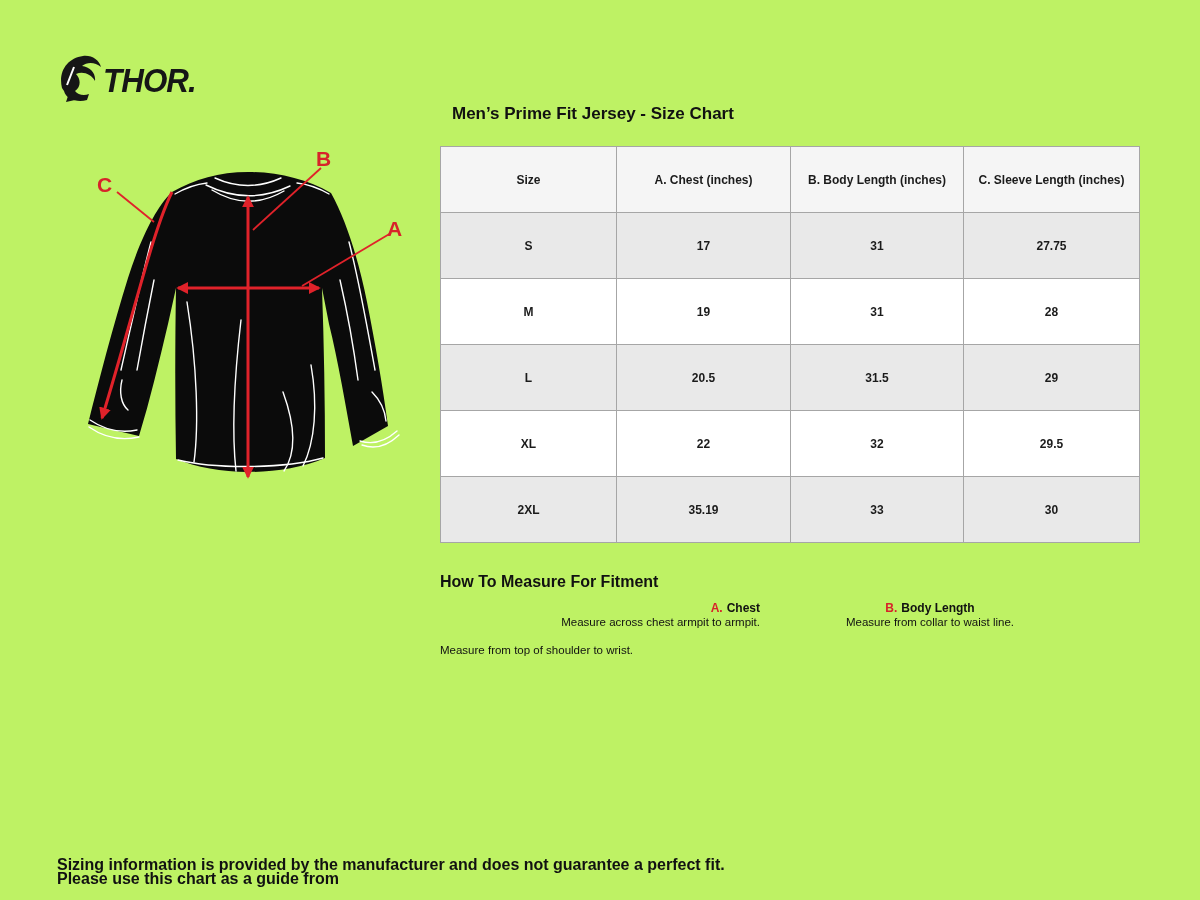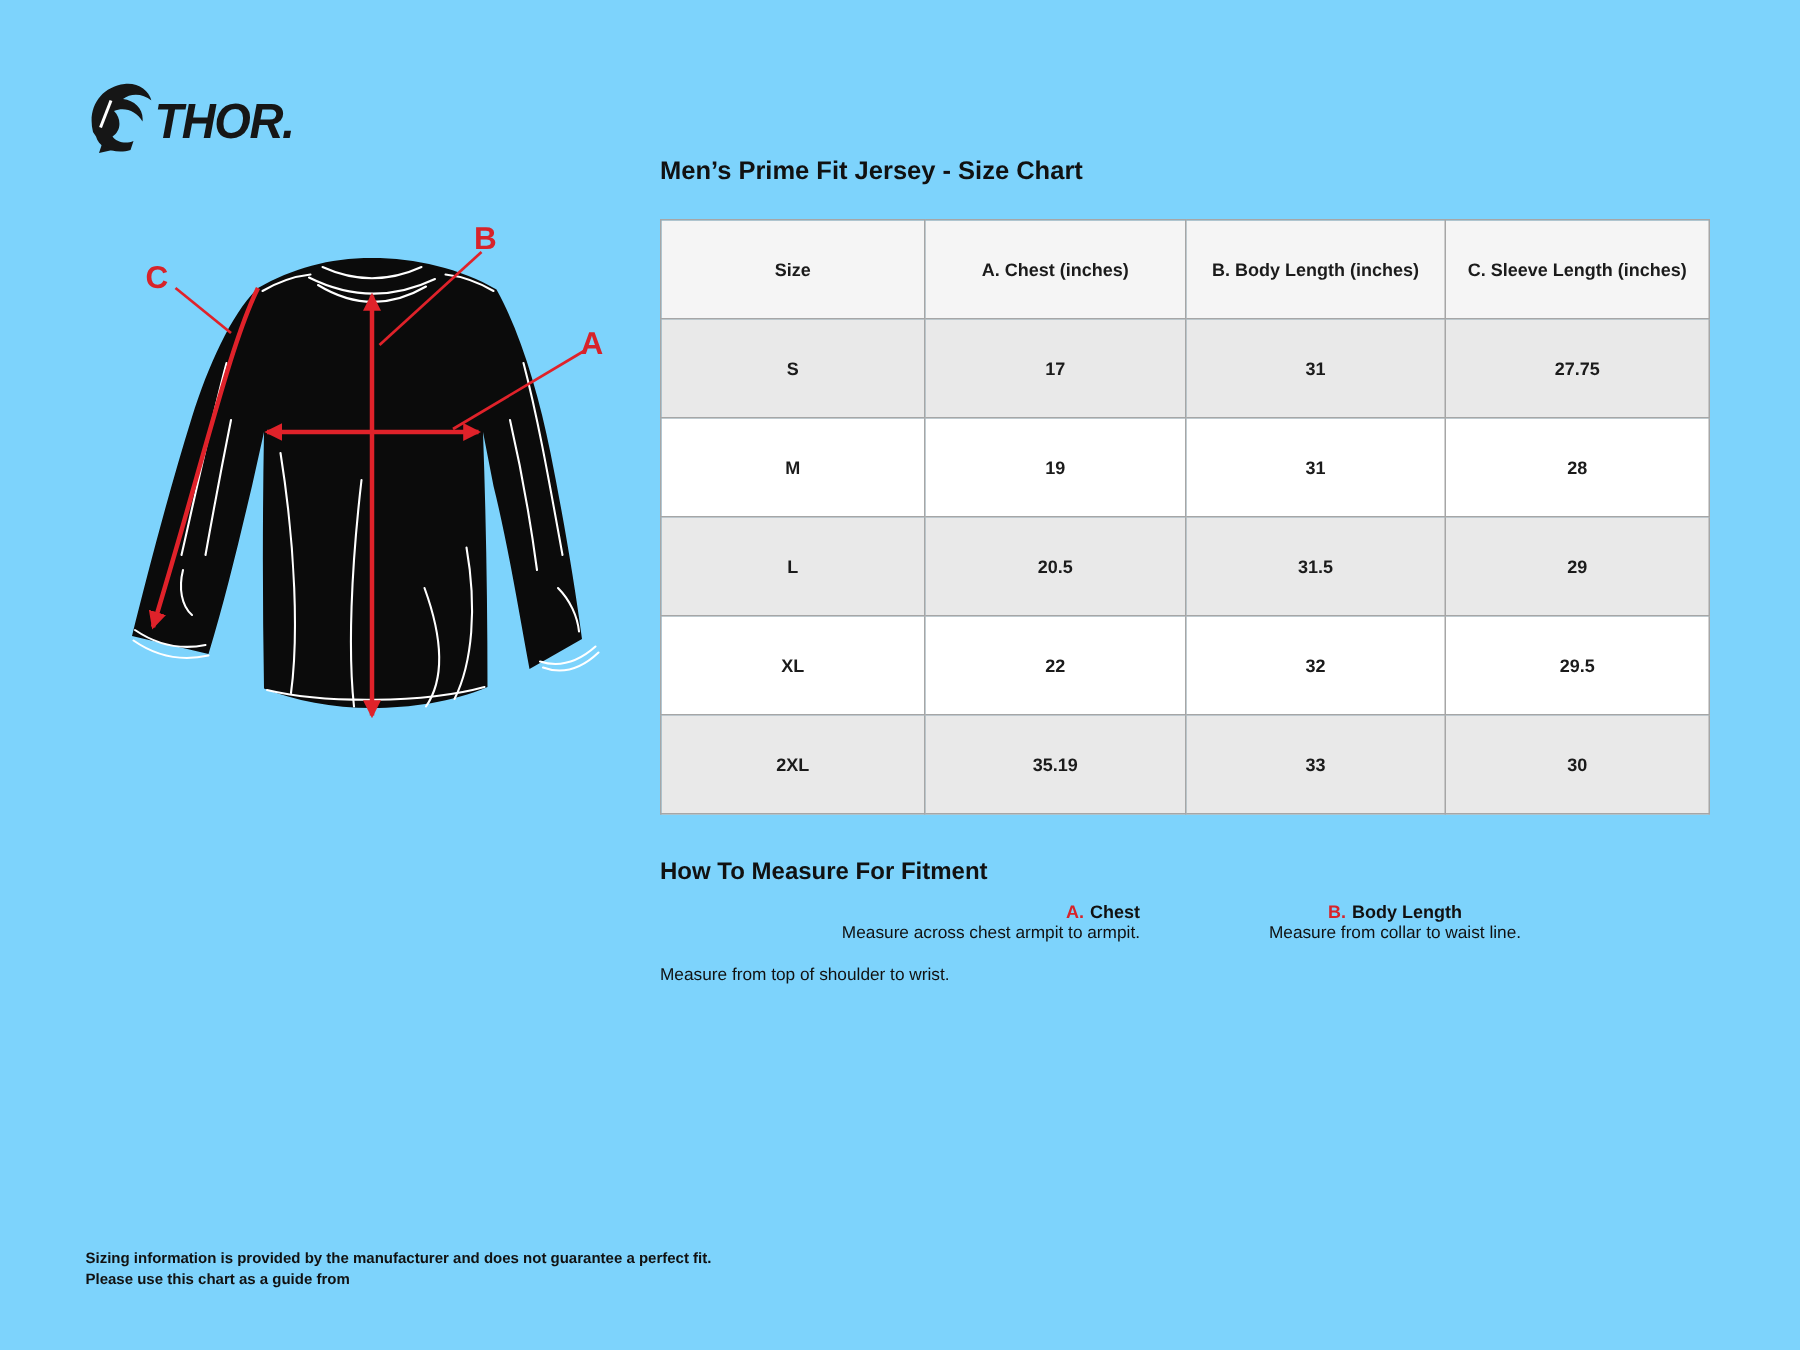--- a/index.html
+++ b/index.html
@@ -1,28 +1,28 @@
 <!DOCTYPE html>
 <html><head>
 <meta charset="utf-8">
 <style>
   html,body{margin:0;padding:0;background:#ffffff;}
   body{width:1200px;height:900px;position:relative;overflow:hidden;
        font-family:"Liberation Sans",sans-serif;color:#1b1b1b;}
-  .page{position:absolute;inset:0;background:#7dd3fc;}
+  .page{position:absolute;inset:0;background:#bef264;}
 
   
   .logo{position:absolute;left:57px;top:52px;display:flex;align-items:flex-start;}
   .logo-icon{width:44px;height:50px;}
   .logo-text{font-style:italic;font-weight:700;font-size:33px;letter-spacing:-1px;
              color:#161616;transform:scaleX(.95);transform-origin:left;
              margin-left:2px;margin-top:10px;white-space:nowrap;}
 
   
-  .page-title{position:absolute;left:440px;top:104px;font-size:17px;font-weight:700;
+  .page-title{position:absolute;left:452px;top:104px;font-size:17px;font-weight:700;
               color:#111;margin:0;}
   .measure-heading{position:absolute;left:440px;top:573px;font-size:16px;font-weight:700;
               color:#111;margin:0;}
 
   
   .size-table{position:absolute;left:440px;top:146px;width:699px;border-collapse:collapse;
               table-layout:fixed;}
   .size-table th,.size-table td{border:1px solid #a6a6a6;height:65px;text-align:center;
               vertical-align:middle;font-size:12px;color:#1b1b1b;padding:0;}
   .size-table thead th{background:#f5f5f5;font-weight:700;}
@@ -33,21 +33,21 @@
   
   .measure-item{position:absolute;width:320px;line-height:14px;}
   .mi-a{left:440px;top:601px;text-align:right;}
   .mi-b{left:770px;top:601px;text-align:center;}
   .mi-c{left:440px;top:643px;}
   .mi-label{font-size:12px;font-weight:700;color:#111;}
   .mi-key{color:#d7232a;margin-right:4px;}
   .mi-desc{font-size:11.5px;font-weight:400;color:#111;}
 
   
-  .footer{position:absolute;left:57px;top:833px;font-size:10px;font-weight:700;
+  .footer{position:absolute;left:57px;top:858px;font-size:16px;font-weight:700;
           line-height:14px;color:#111;}
 
   
   .diagram{position:absolute;left:55px;top:130px;width:380px;height:380px;}
   .jersey-fill{fill:#0b0b0b;}
   .detail{fill:none;stroke:#ffffff;stroke-width:1.4;stroke-linecap:round;}
   .redline{stroke:#e0222a;stroke-width:3;fill:none;}
   .leader{stroke:#e0222a;stroke-width:1.8;fill:none;}
   .red-label{fill:#d7232a;font-family:"Liberation Sans",sans-serif;font-weight:700;
              font-size:21px;}

